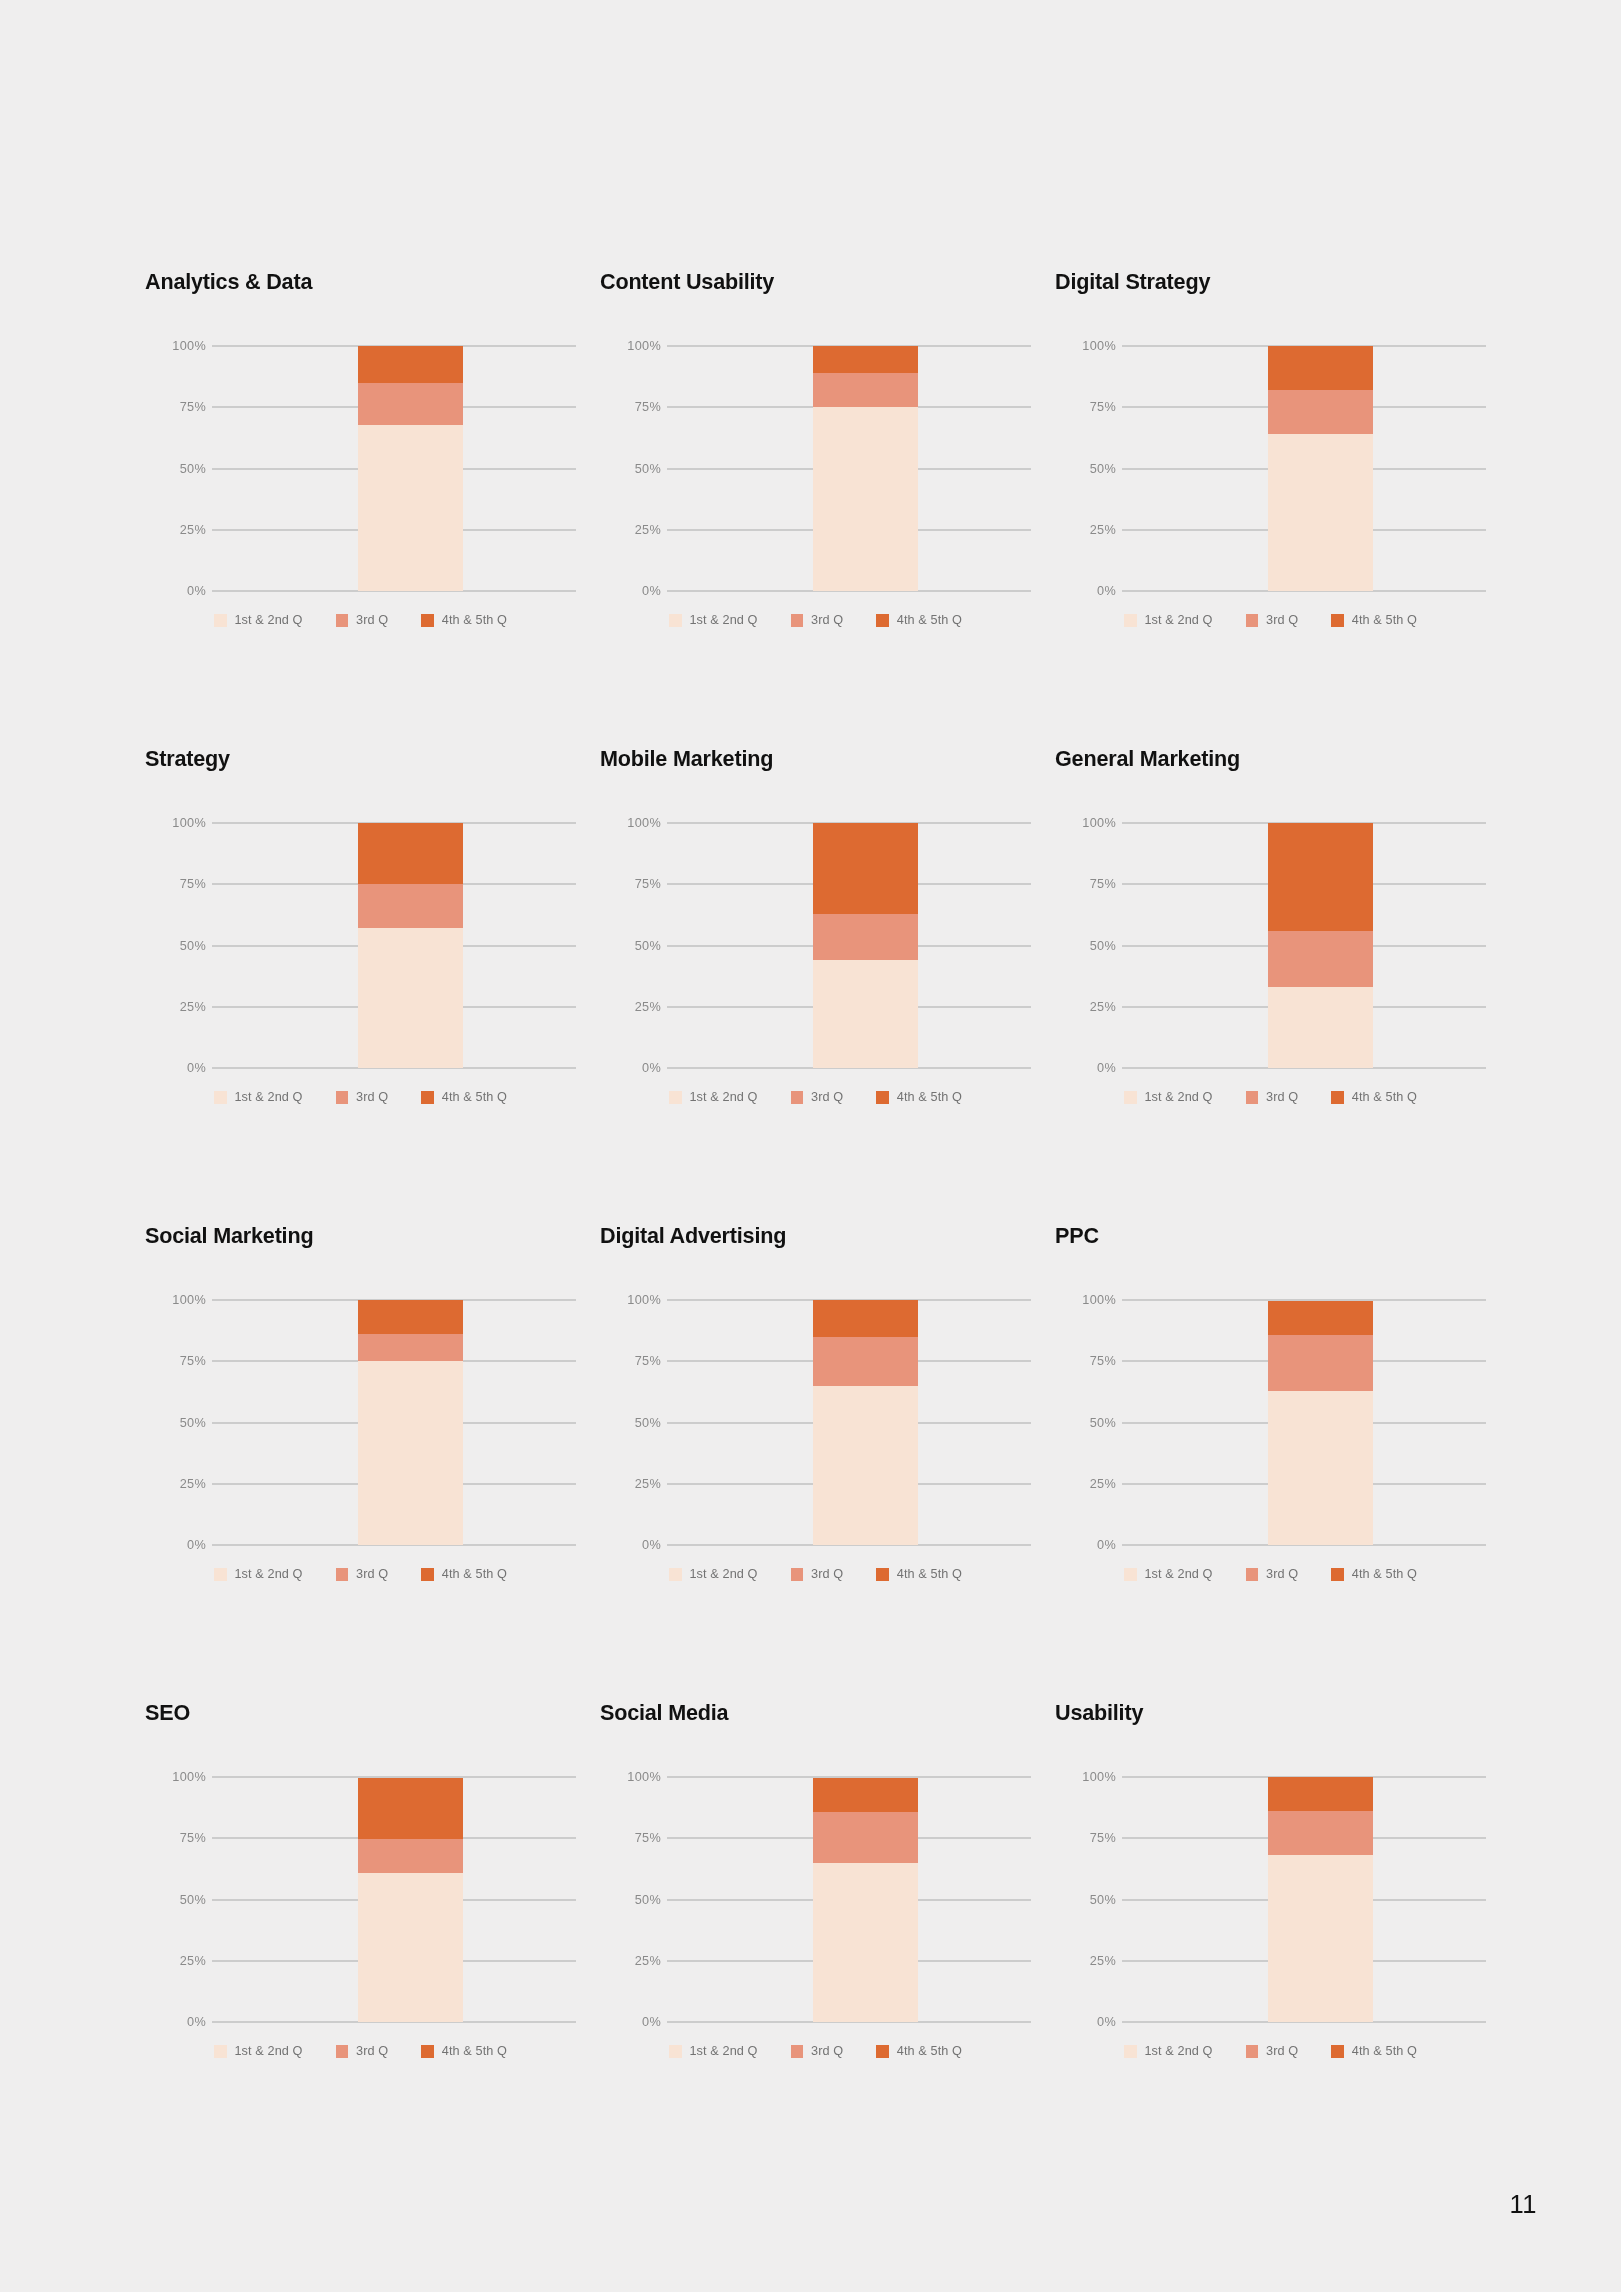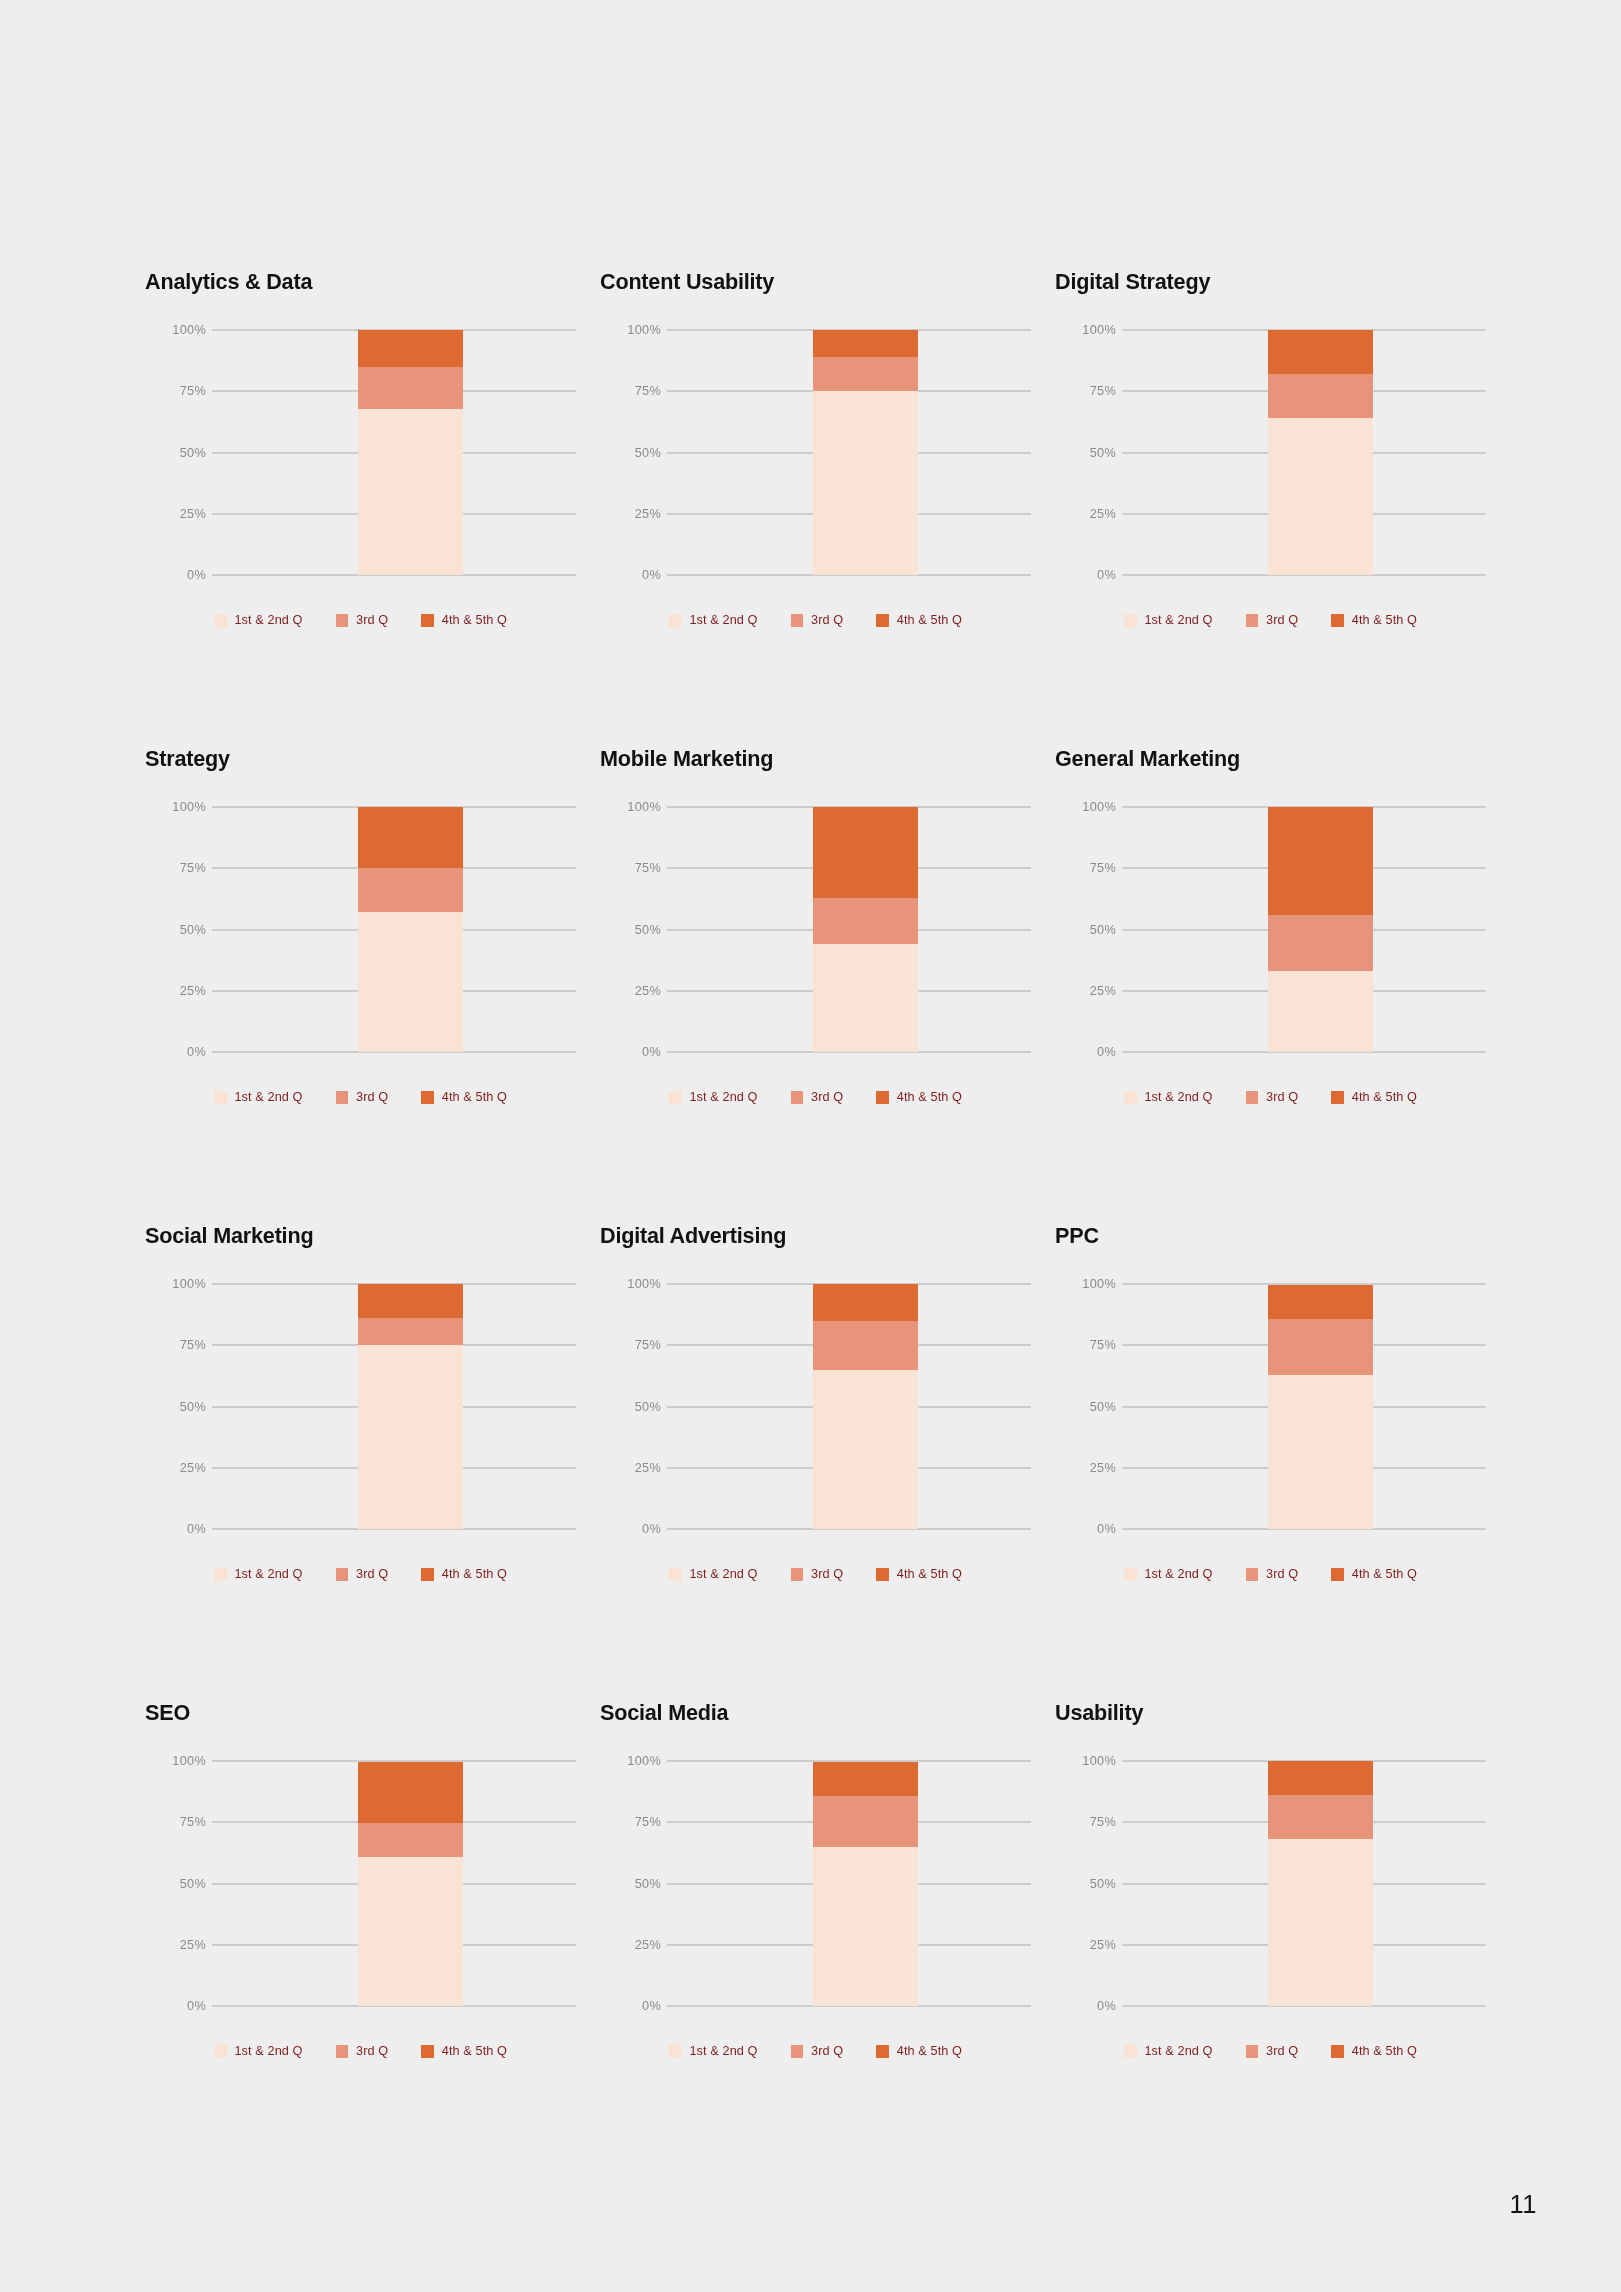--- a/index.html
+++ b/index.html
@@ -48,21 +48,21 @@
     letter-spacing: -0.2px;
     line-height: 1;
     margin: 0;
     padding: 0;
     height: 29px;
   }
 
   .plot {
     position: absolute;
     left: 0;
-    top: 59px;
+    top: 75px;
     width: 431px;
     height: 242px;
   }
 
   
   .ytick {
     position: absolute;
     right: 0;
     width: 53px;
     text-align: right;
@@ -127,21 +127,21 @@
     white-space: nowrap;
   }
   .swatch {
     width: 12.7px;
     height: 12.7px;
     display: inline-block;
     flex: 0 0 auto;
   }
   .legend-label {
     font-size: 12.7px;
-    color: #7f1d1d;
+    color: #737373;
     letter-spacing: 0.1px;
     line-height: 1;
   }
 
   .page-number {
     position: absolute;
     right: 84px;
     bottom: 74px;
     font-size: 25.5px;
     color: #111111;

